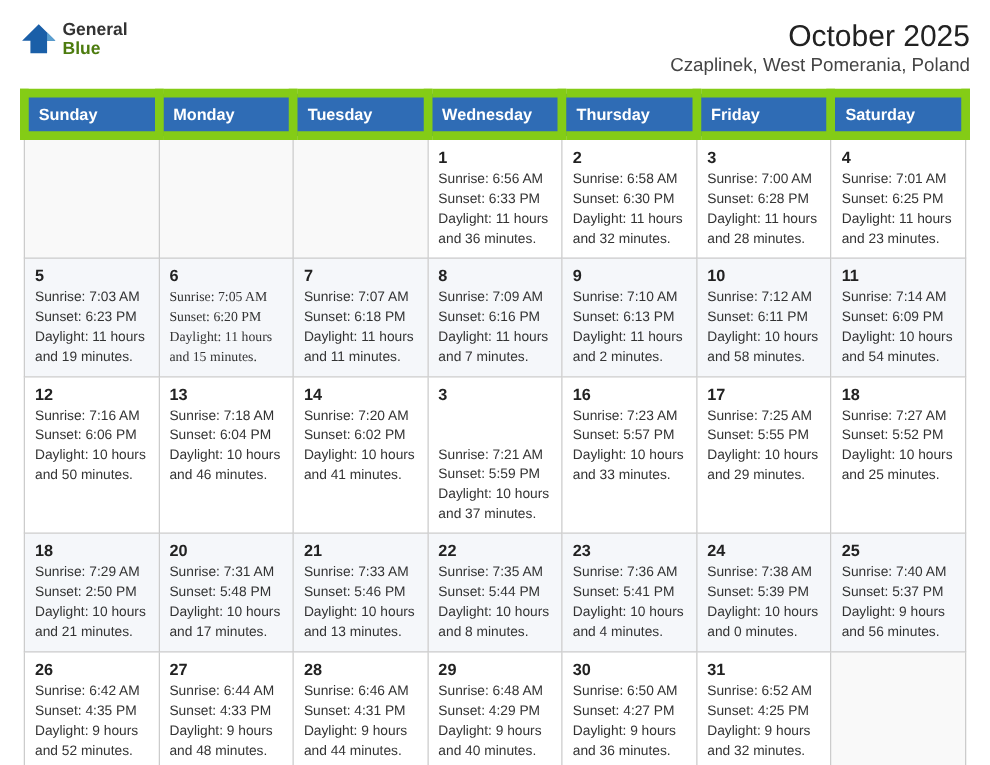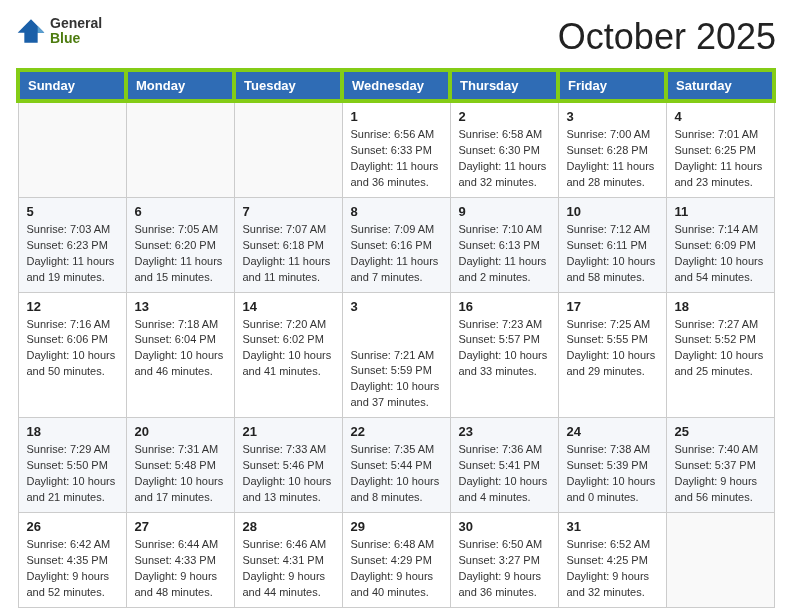--- a/index.html
+++ b/index.html
@@ -31,40 +31,40 @@
     .logo-general { color: #333; }
     .logo-blue { color: #4d7c0f; }
     .logo-icon {
       width: 30px;
       height: 30px;
     }
     .title-block {
       text-align: right;
     }
     .calendar-title {
-      font-size: 36px;
+      font-size: 24px;
       font-weight: normal;
       color: #222;
     }
     .calendar-subtitle {
       font-size: 15px;
       color: #444;
     }
     .calendar {
       width: 100%;
       border-collapse: collapse;
       border: 1px solid #ccc;
     }
     .calendar th {
       background: #2f6cb5;
       color: #fff;
       text-align: left;
       padding: 6px 8px;
       font-size: 13px;
-      border: 4px solid #84cc16;
+      border: 7px solid #84cc16;
     }
     .calendar td {
       vertical-align: top;
       padding: 6px 8px;
       border: 1px solid #ccc;
       width: calc(100% / 7);
       min-height: 80px;
       font-size: 11px;
       background: #fff;
     }
@@ -97,20 +97,21 @@
       <polygon points="18,4 34,20 26,20 26,32 10,32 10,20 2,20" fill="#1a5fa8"></polygon>
       <polygon points="26,12 34,20 26,20" fill="#5ba0d0"></polygon>
     </svg>
     <div class="logo-text">
       <span class="logo-general">General</span>
       <span class="logo-blue">Blue</span>
     </div>
   </div>
   <div class="title-block">
     <div class="calendar-title">October 2025</div>
+    <div class="calendar-subtitle">Czaplinek, West Pomerania, Poland</div>
   </div>
 </div>
 
 <table class="calendar">
   <thead>
     <tr>
     <th>Sunday</th>
         <th>Monday</th>
         <th>Tuesday</th>
         <th>Wednesday</th>
@@ -156,21 +157,21 @@
       <tr>
         <td>
           <span class="day-number">5</span>
           <div class="day-info" style="white-space: pre-line;">Sunrise: 7:03 AM
 Sunset: 6:23 PM
 Daylight: 11 hours
 and 19 minutes.</div>
         </td>
         <td>
           <span class="day-number">6</span>
-          <div class="day-info" style="white-space: pre-line;">Sunrise: 7:05 AM
+          <div class="day-info" style="white-space: pre-line; font-family: Liberation Serif, serif;">Sunrise: 7:05 AM
 Sunset: 6:20 PM
 Daylight: 11 hours
 and 15 minutes.</div>
         </td>
         <td>
           <span class="day-number">7</span>
           <div class="day-info" style="white-space: pre-line;">Sunrise: 7:07 AM
 Sunset: 6:18 PM
 Daylight: 11 hours
 and 11 minutes.</div>
@@ -252,21 +253,21 @@
           <div class="day-info" style="white-space: pre-line;">Sunrise: 7:27 AM
 Sunset: 5:52 PM
 Daylight: 10 hours
 and 25 minutes.</div>
         </td>
       </tr>
       <tr>
         <td>
           <span class="day-number">18</span>
           <div class="day-info" style="white-space: pre-line;">Sunrise: 7:29 AM
-Sunset: 5:50 PM
+Sunset: 2:50 PM
 Daylight: 10 hours
 and 21 minutes.</div>
         </td>
         <td>
           <span class="day-number">20</span>
           <div class="day-info" style="white-space: pre-line;">Sunrise: 7:31 AM
 Sunset: 5:48 PM
 Daylight: 10 hours
 and 17 minutes.</div>
         </td>
@@ -331,21 +332,21 @@
         <td>
           <span class="day-number">29</span>
           <div class="day-info" style="white-space: pre-line;">Sunrise: 6:48 AM
 Sunset: 4:29 PM
 Daylight: 9 hours
 and 40 minutes.</div>
         </td>
         <td>
           <span class="day-number">30</span>
           <div class="day-info" style="white-space: pre-line;">Sunrise: 6:50 AM
-Sunset: 3:27 PM
+Sunset: 4:27 PM
 Daylight: 9 hours
 and 36 minutes.</div>
         </td>
         <td>
           <span class="day-number">31</span>
           <div class="day-info" style="white-space: pre-line;">Sunrise: 6:52 AM
 Sunset: 4:25 PM
 Daylight: 9 hours
 and 32 minutes.</div>
         </td>

